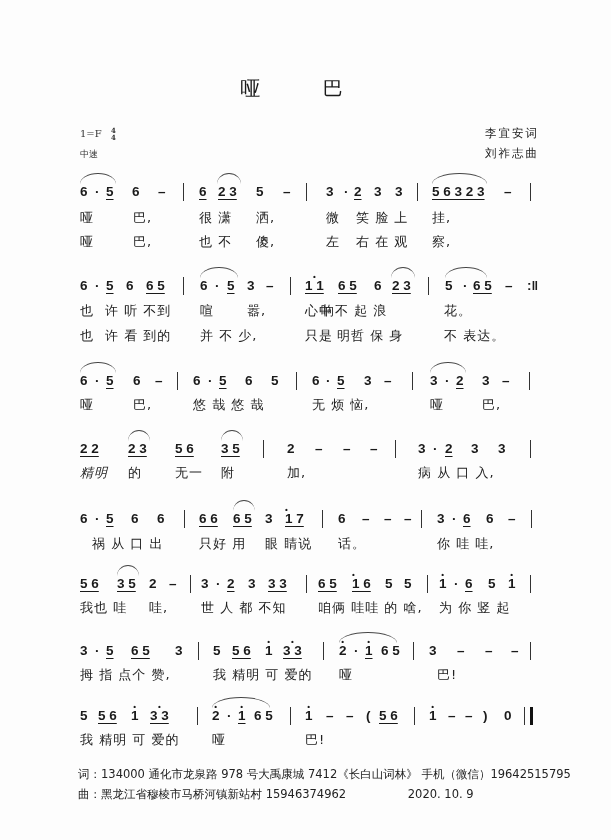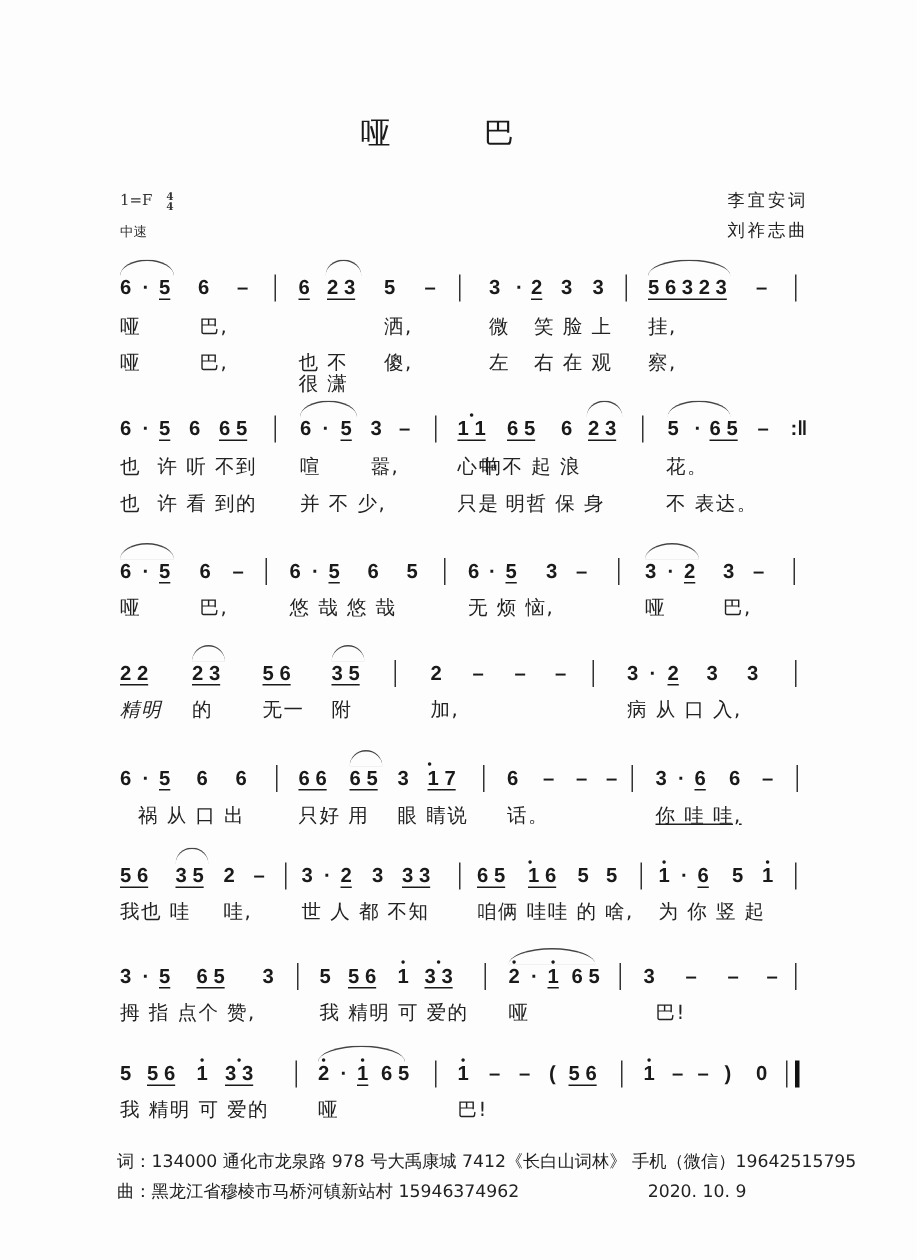--- a/index.html
+++ b/index.html
@@ -70,21 +70,21 @@
         <span class="tok u" style="left: 432px;">5 6 3 2 3</span>
         <span class="tok" style="left: 504px;">–</span>
         <span class="bar" style="left: 530px;"></span>
         <span class="slur" style="left: 80px; width: 36px;"></span>
         <span class="slur" style="left: 217px; width: 24px;"></span>
         <span class="slur" style="left: 432px; width: 55px;"></span>
       </div>
     </div>
     <span class="lyr" style="top: 209px; left: 80px;">哑</span>
     <span class="lyr" style="top: 209px; left: 133px;">巴,</span>
-    <span class="lyr" style="top: 209px; left: 199px; margin-top: 38px;">很 潇</span>
+    <span class="lyr" style="top: 209px; left: 199px;">很 潇</span>
     <span class="lyr" style="top: 209px; left: 256px;">洒,</span>
     <span class="lyr" style="top: 209px; left: 326px;">微</span>
     <span class="lyr" style="top: 209px; left: 356px;">笑 脸 上</span>
     <span class="lyr" style="top: 209px; left: 432px;">挂,</span>
     <span class="lyr" style="top: 233px; left: 80px;">哑</span>
     <span class="lyr" style="top: 233px; left: 133px;">巴,</span>
     <span class="lyr" style="top: 233px; left: 199px;">也 不</span>
     <span class="lyr" style="top: 233px; left: 256px;">傻,</span>
     <span class="lyr" style="top: 233px; left: 326px;">左</span>
     <span class="lyr" style="top: 233px; left: 356px;">右 在 观</span>
@@ -219,21 +219,21 @@
         <span class="tok" style="left: 486px;">6</span>
         <span class="tok" style="left: 508px;">–</span>
         <span class="bar" style="left: 531px;"></span>
         <span class="slur" style="left: 233px; width: 22px;"></span>
       </div>
     </div>
     <span class="lyr" style="top: 535px; left: 92px;">祸  从  口  出</span>
     <span class="lyr" style="top: 535px; left: 199px;">只好 用</span>
     <span class="lyr" style="top: 535px; left: 265px;">眼 睛说</span>
     <span class="lyr" style="top: 535px; left: 338px;">话。</span>
-    <span class="lyr" style="top: 535px; left: 437px; text-decoration: underline;">你  哇 哇,</span>
+    <span class="lyr" style="top: 535px; left: 437px;">你  哇 哇,</span>
     <div class="row" style="top: 575px;">
       <div class="notes">
         <span class="tok u" style="left: 80px;">5 6</span>
         <span class="tok u" style="left: 117px;">3 5</span>
         <span class="tok" style="left: 149px;">2</span>
         <span class="tok" style="left: 169px;">–</span>
         <span class="bar" style="left: 190px;"></span>
         <span class="tok" style="left: 201px;">3</span>
         <span class="tok" style="left: 216px;">·</span>
         <span class="tok u" style="left: 227px;">2</span>
@@ -317,14 +317,14 @@
       </div>
     </div>
     <span class="lyr" style="top: 731px; left: 80px;">我 精明 可 爱的</span>
     <span class="lyr" style="top: 731px; left: 212px;">哑</span>
     <span class="lyr" style="top: 731px; left: 305px;">巴!</span>
   </div>
 
 <div class="footer" style="top:767px">词：134000 通化市龙泉路 978 号大禹康城 7412《长白山词林》  手机（微信）19642515795</div>
 <div class="footer" style="top:787px">
   <span>曲：黑龙江省穆棱市马桥河镇新站村 15946374962</span>
-  <span style="margin-left:82px">2020. 10. 9</span>
+  <span style="margin-left:58px">2020. 10. 9</span>
 </div>
 
 </body></html>

